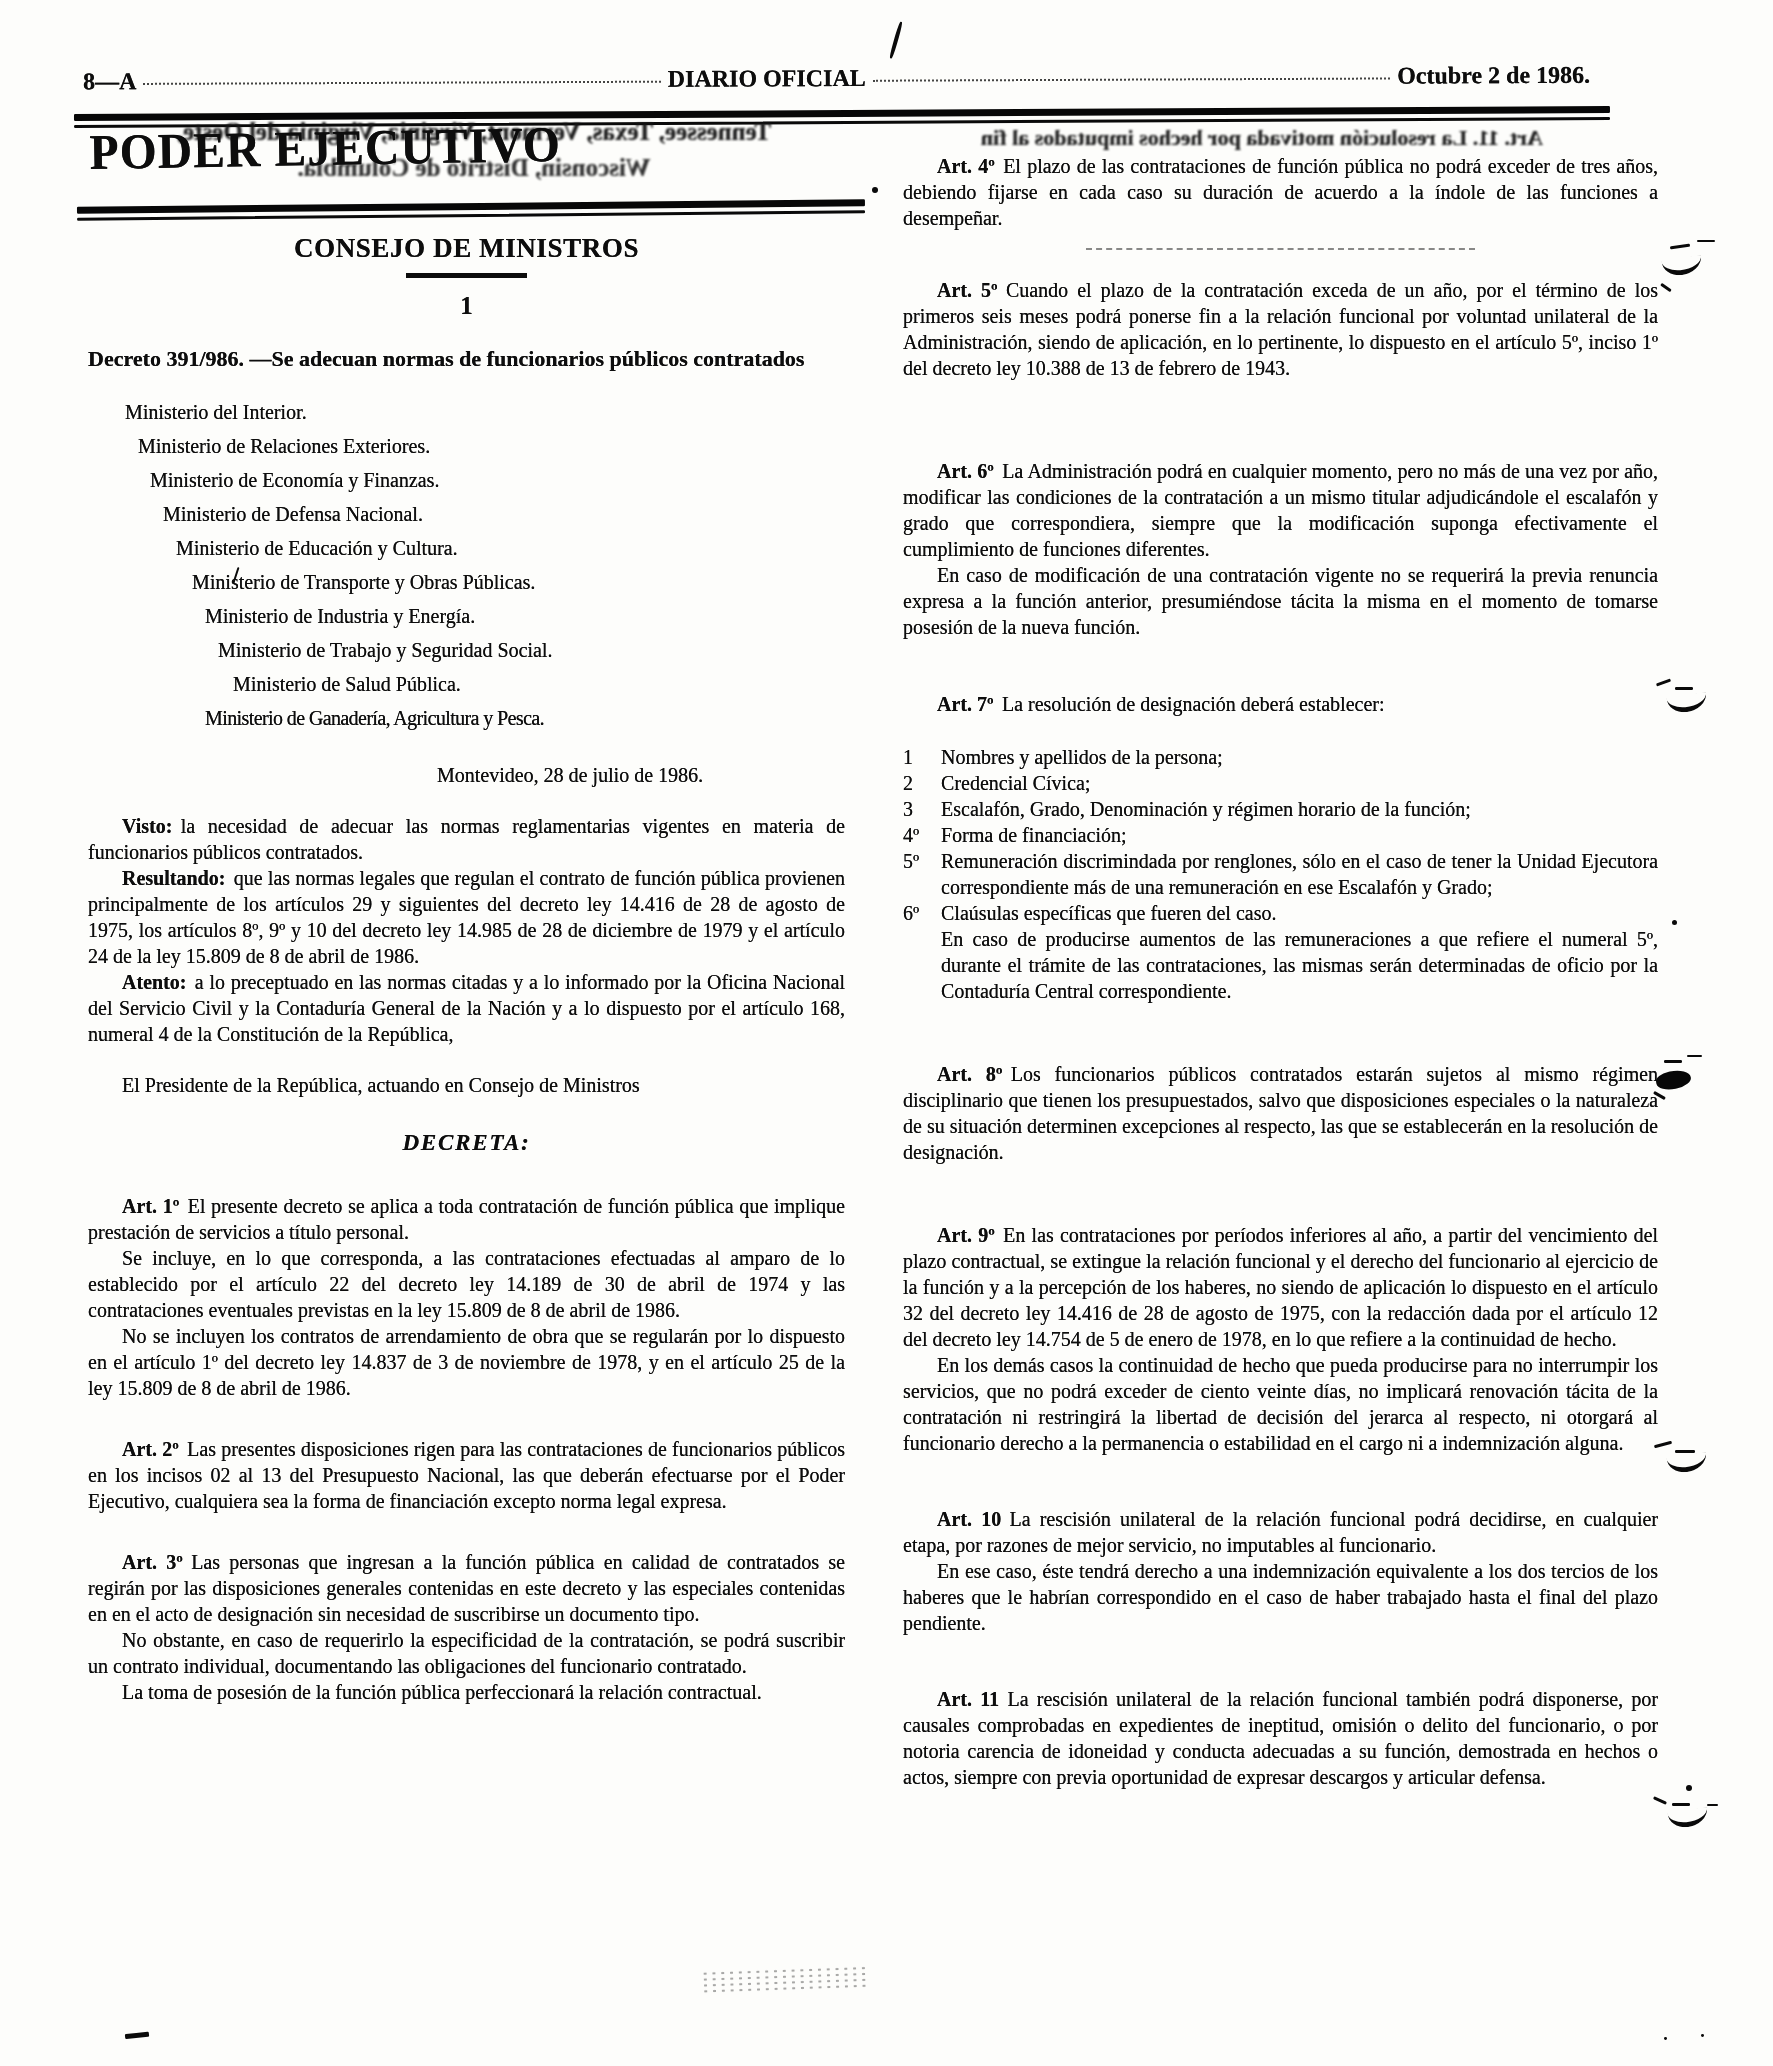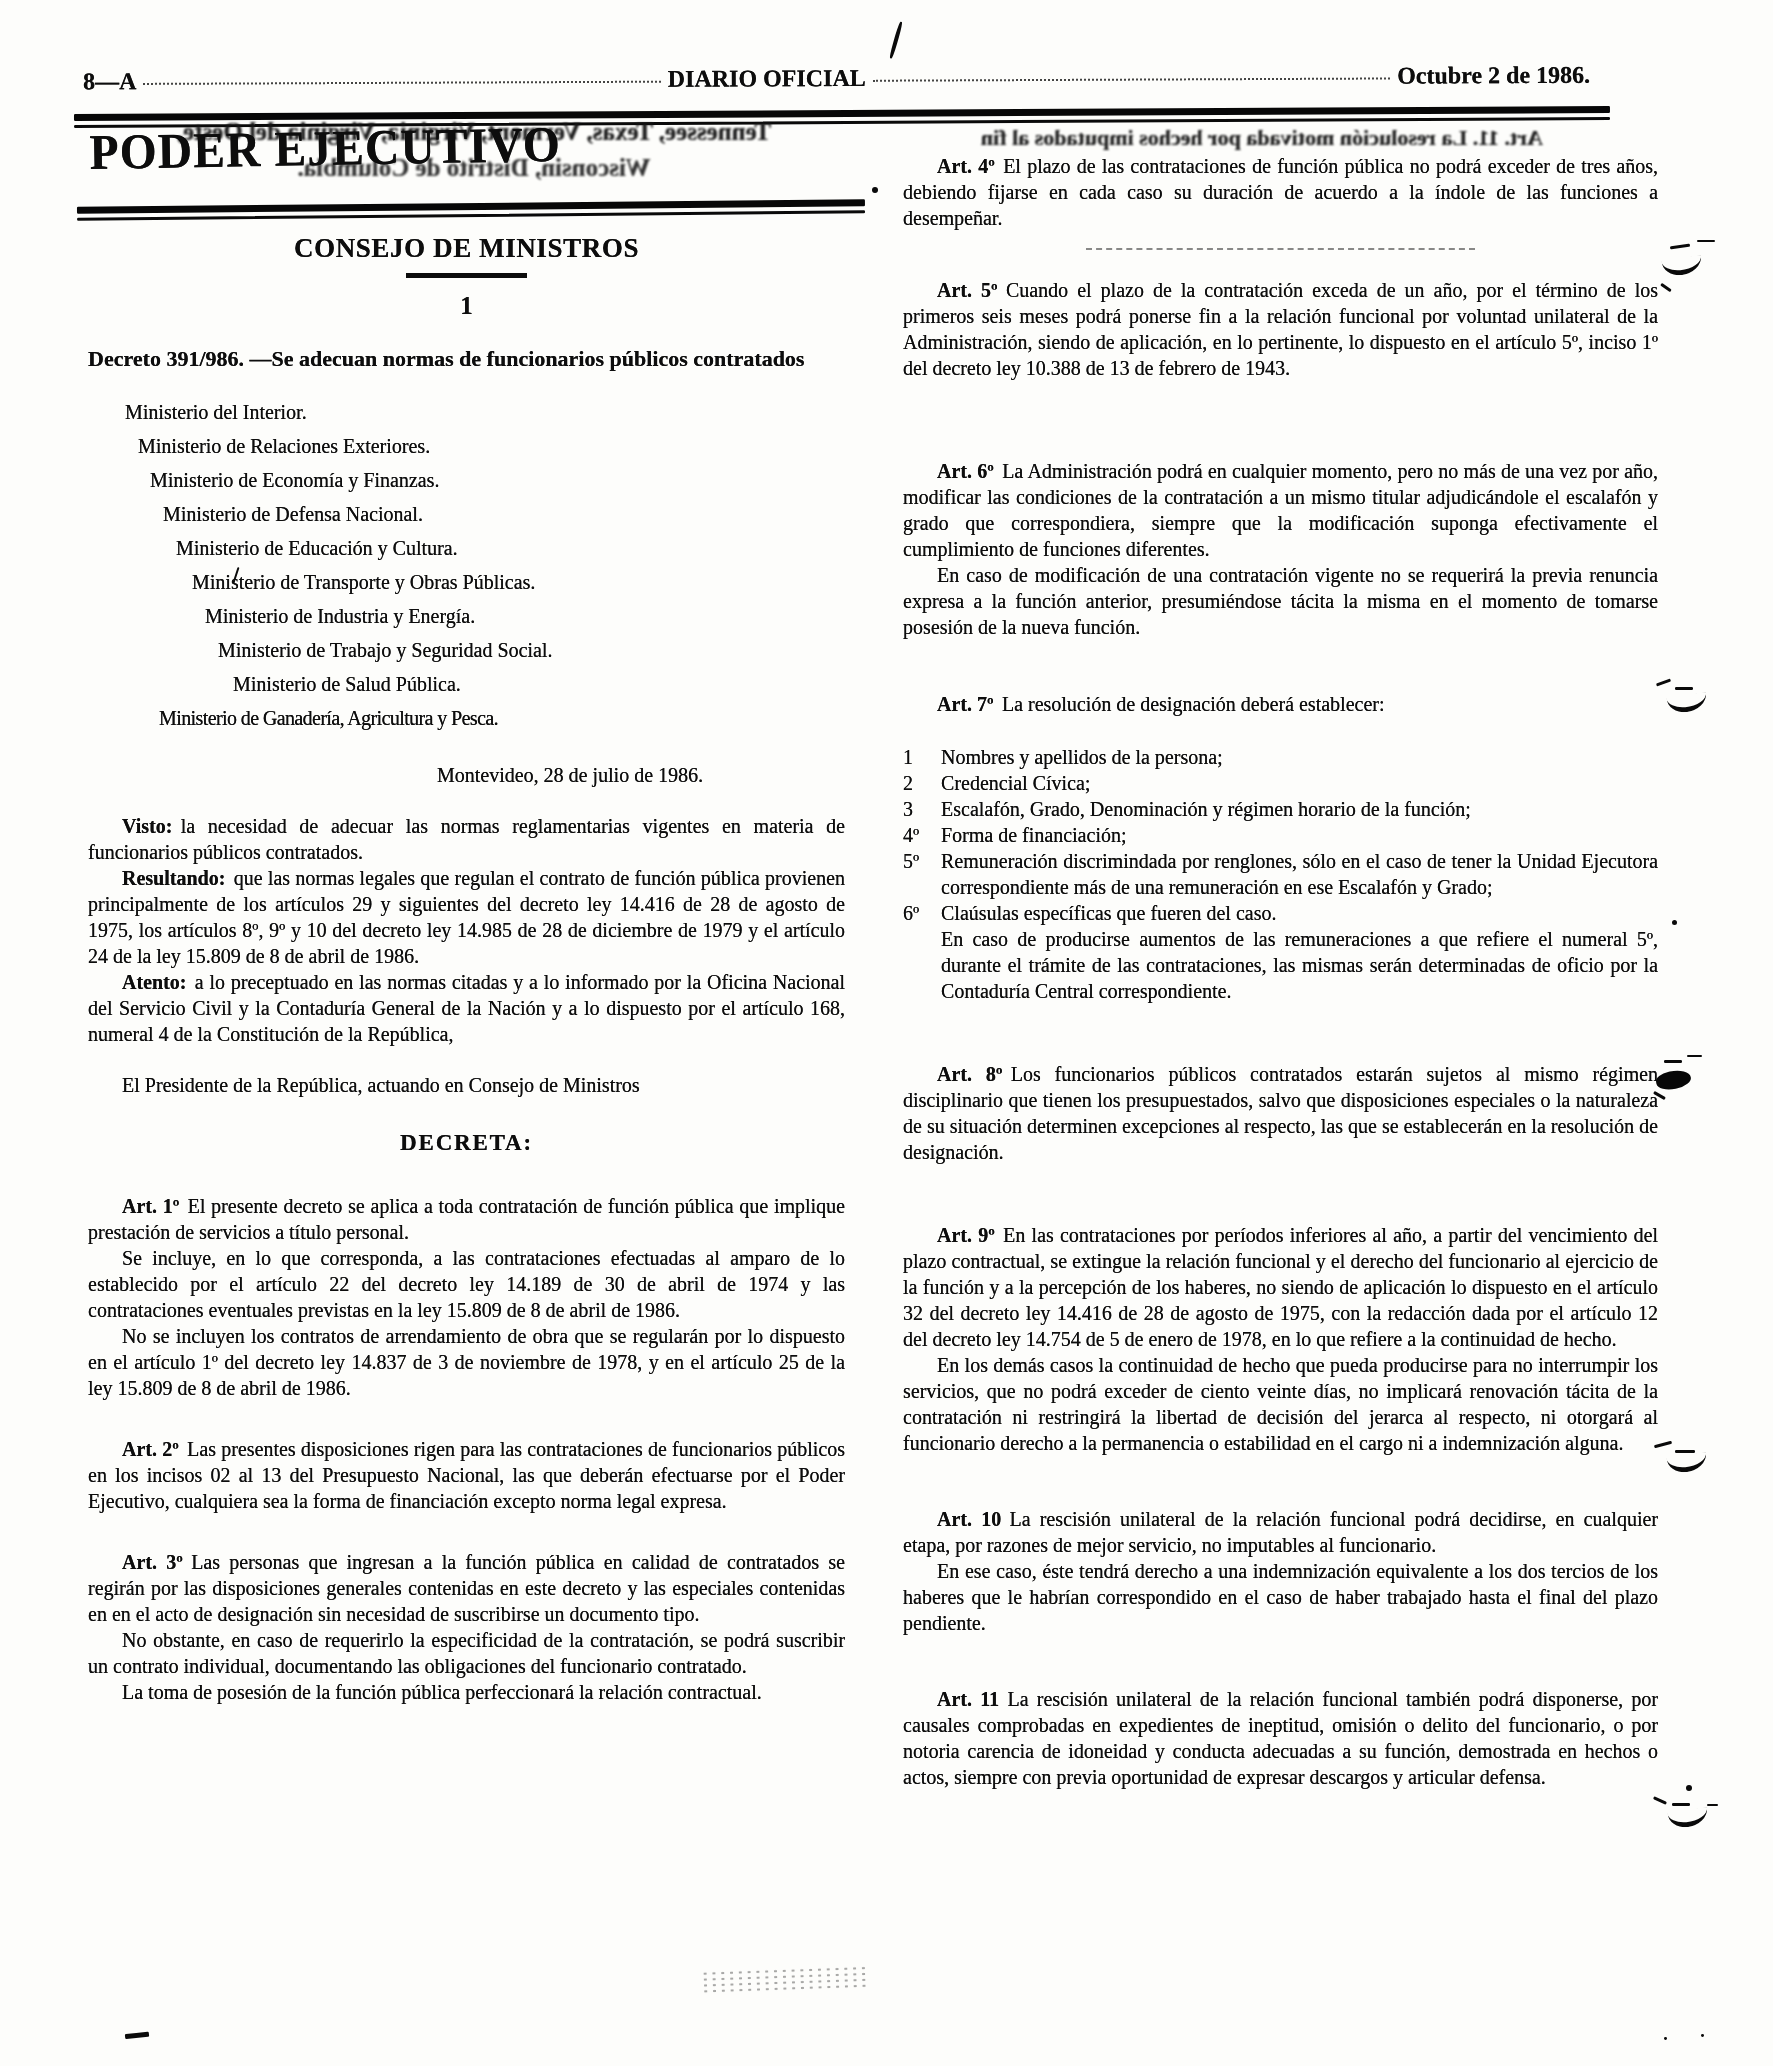--- a/index.html
+++ b/index.html
@@ -50,29 +50,29 @@
   .mins{list-style:none;margin:21px 0 0;padding:0;line-height:34px;text-align:left;}
   .mins li:nth-child(1){margin-left:37px;}
   .mins li:nth-child(2){margin-left:50px;}
   .mins li:nth-child(3){margin-left:62px;}
   .mins li:nth-child(4){margin-left:75px;}
   .mins li:nth-child(5){margin-left:88px;}
   .mins li:nth-child(6){margin-left:104px;}
   .mins li:nth-child(7){margin-left:117px;}
   .mins li:nth-child(8){margin-left:130px;}
   .mins li:nth-child(9){margin-left:145px;}
-  .mins li:nth-child(10){margin-left:71px;letter-spacing:-0.6px;}
+  .mins li:nth-child(10){margin-left:117px;letter-spacing:-0.6px;}
   .mins li:nth-child(11){margin-left:154px;}
   .dateline{margin:27px 0 0 207px;text-align:center;}
 
   .preamble{margin-top:25px;}
   .para{margin:0;text-indent:34px;}
   .lead{font-weight:bold;margin-right:8.3px;}
   .lead:empty{margin-right:0;}
-  .decreta{margin:32px 0 0;text-align:center;font-weight:bold;font-size:23px;letter-spacing:1.8px;text-indent:0;}
+  .decreta{margin:32px 0 0;text-align:center;font-weight:bold;font-size:23px;letter-spacing:1.8px;text-indent:0;font-style:italic;}
 
   .article{margin-top:35px;}
   .a1{margin-top:37px;}
   .r4{margin-top:4.7px;}
   .dashrule{width:389px;margin:17.7px auto 0;border:0;border-top:2.4px dashed rgba(20,20,20,.5);height:0;}
   .r5{margin-top:27px;}
   .r6{margin-top:77px;}
   .r7{margin-top:51px;}
   .numlist{list-style:none;margin:27px 0 0;padding:0;}
   .numlist li{display:flex;}

